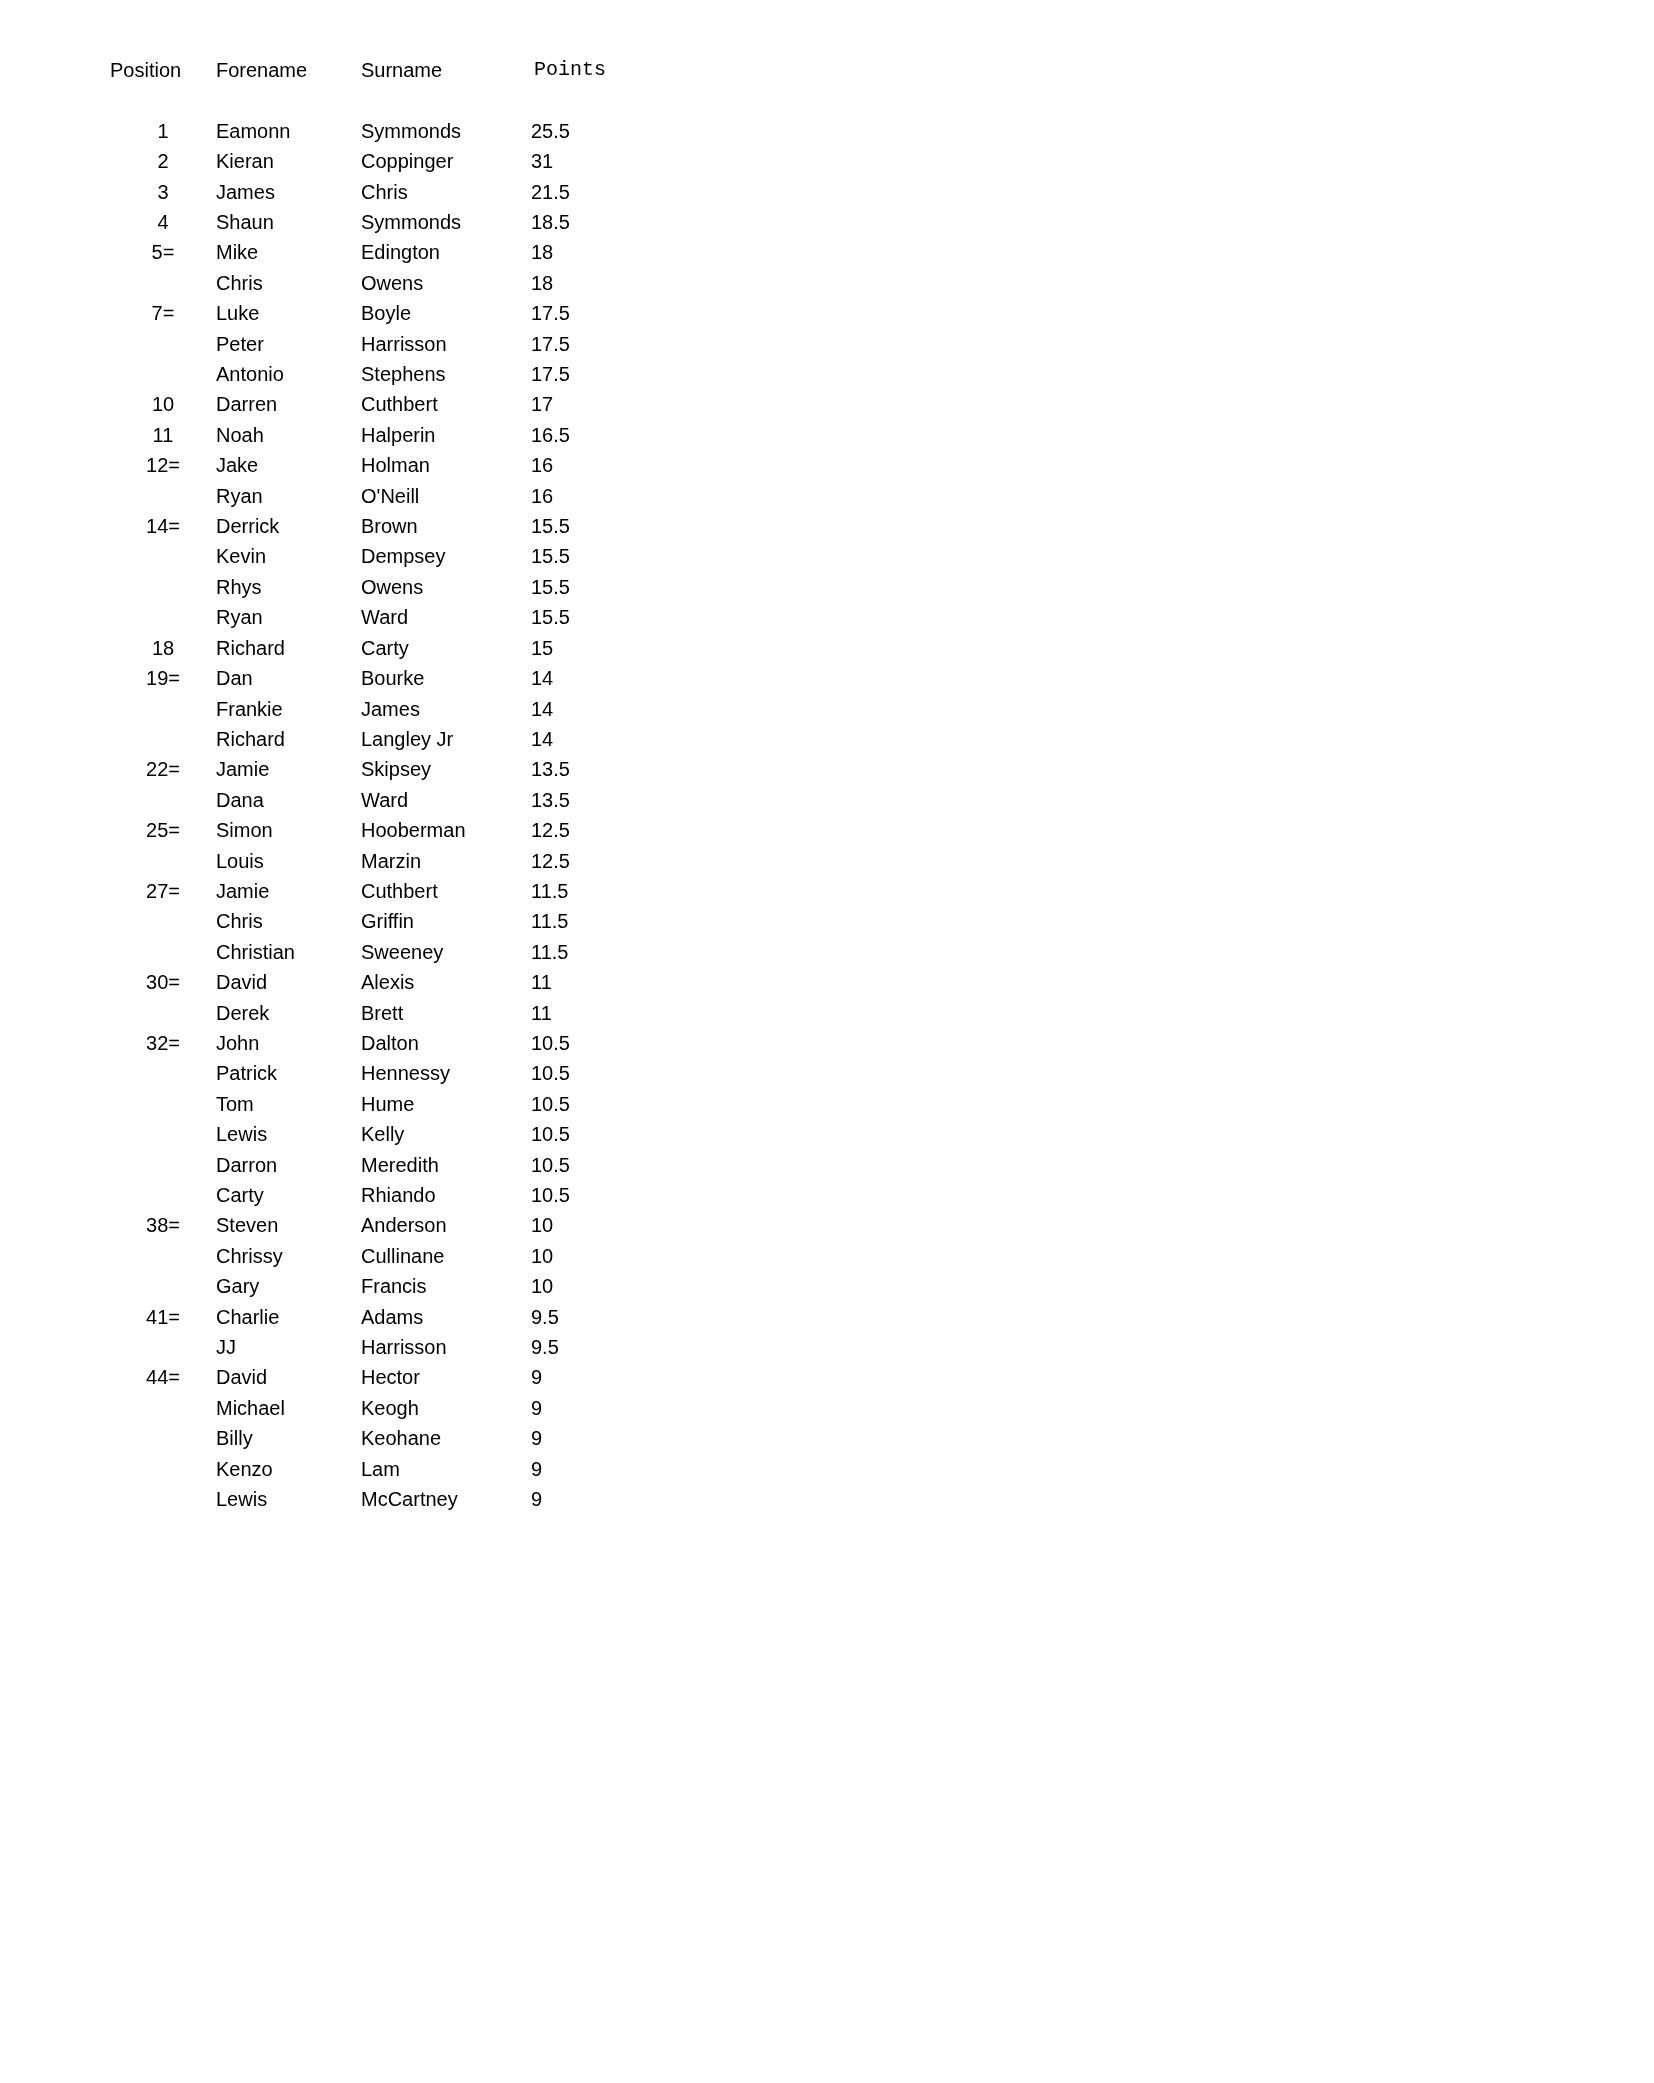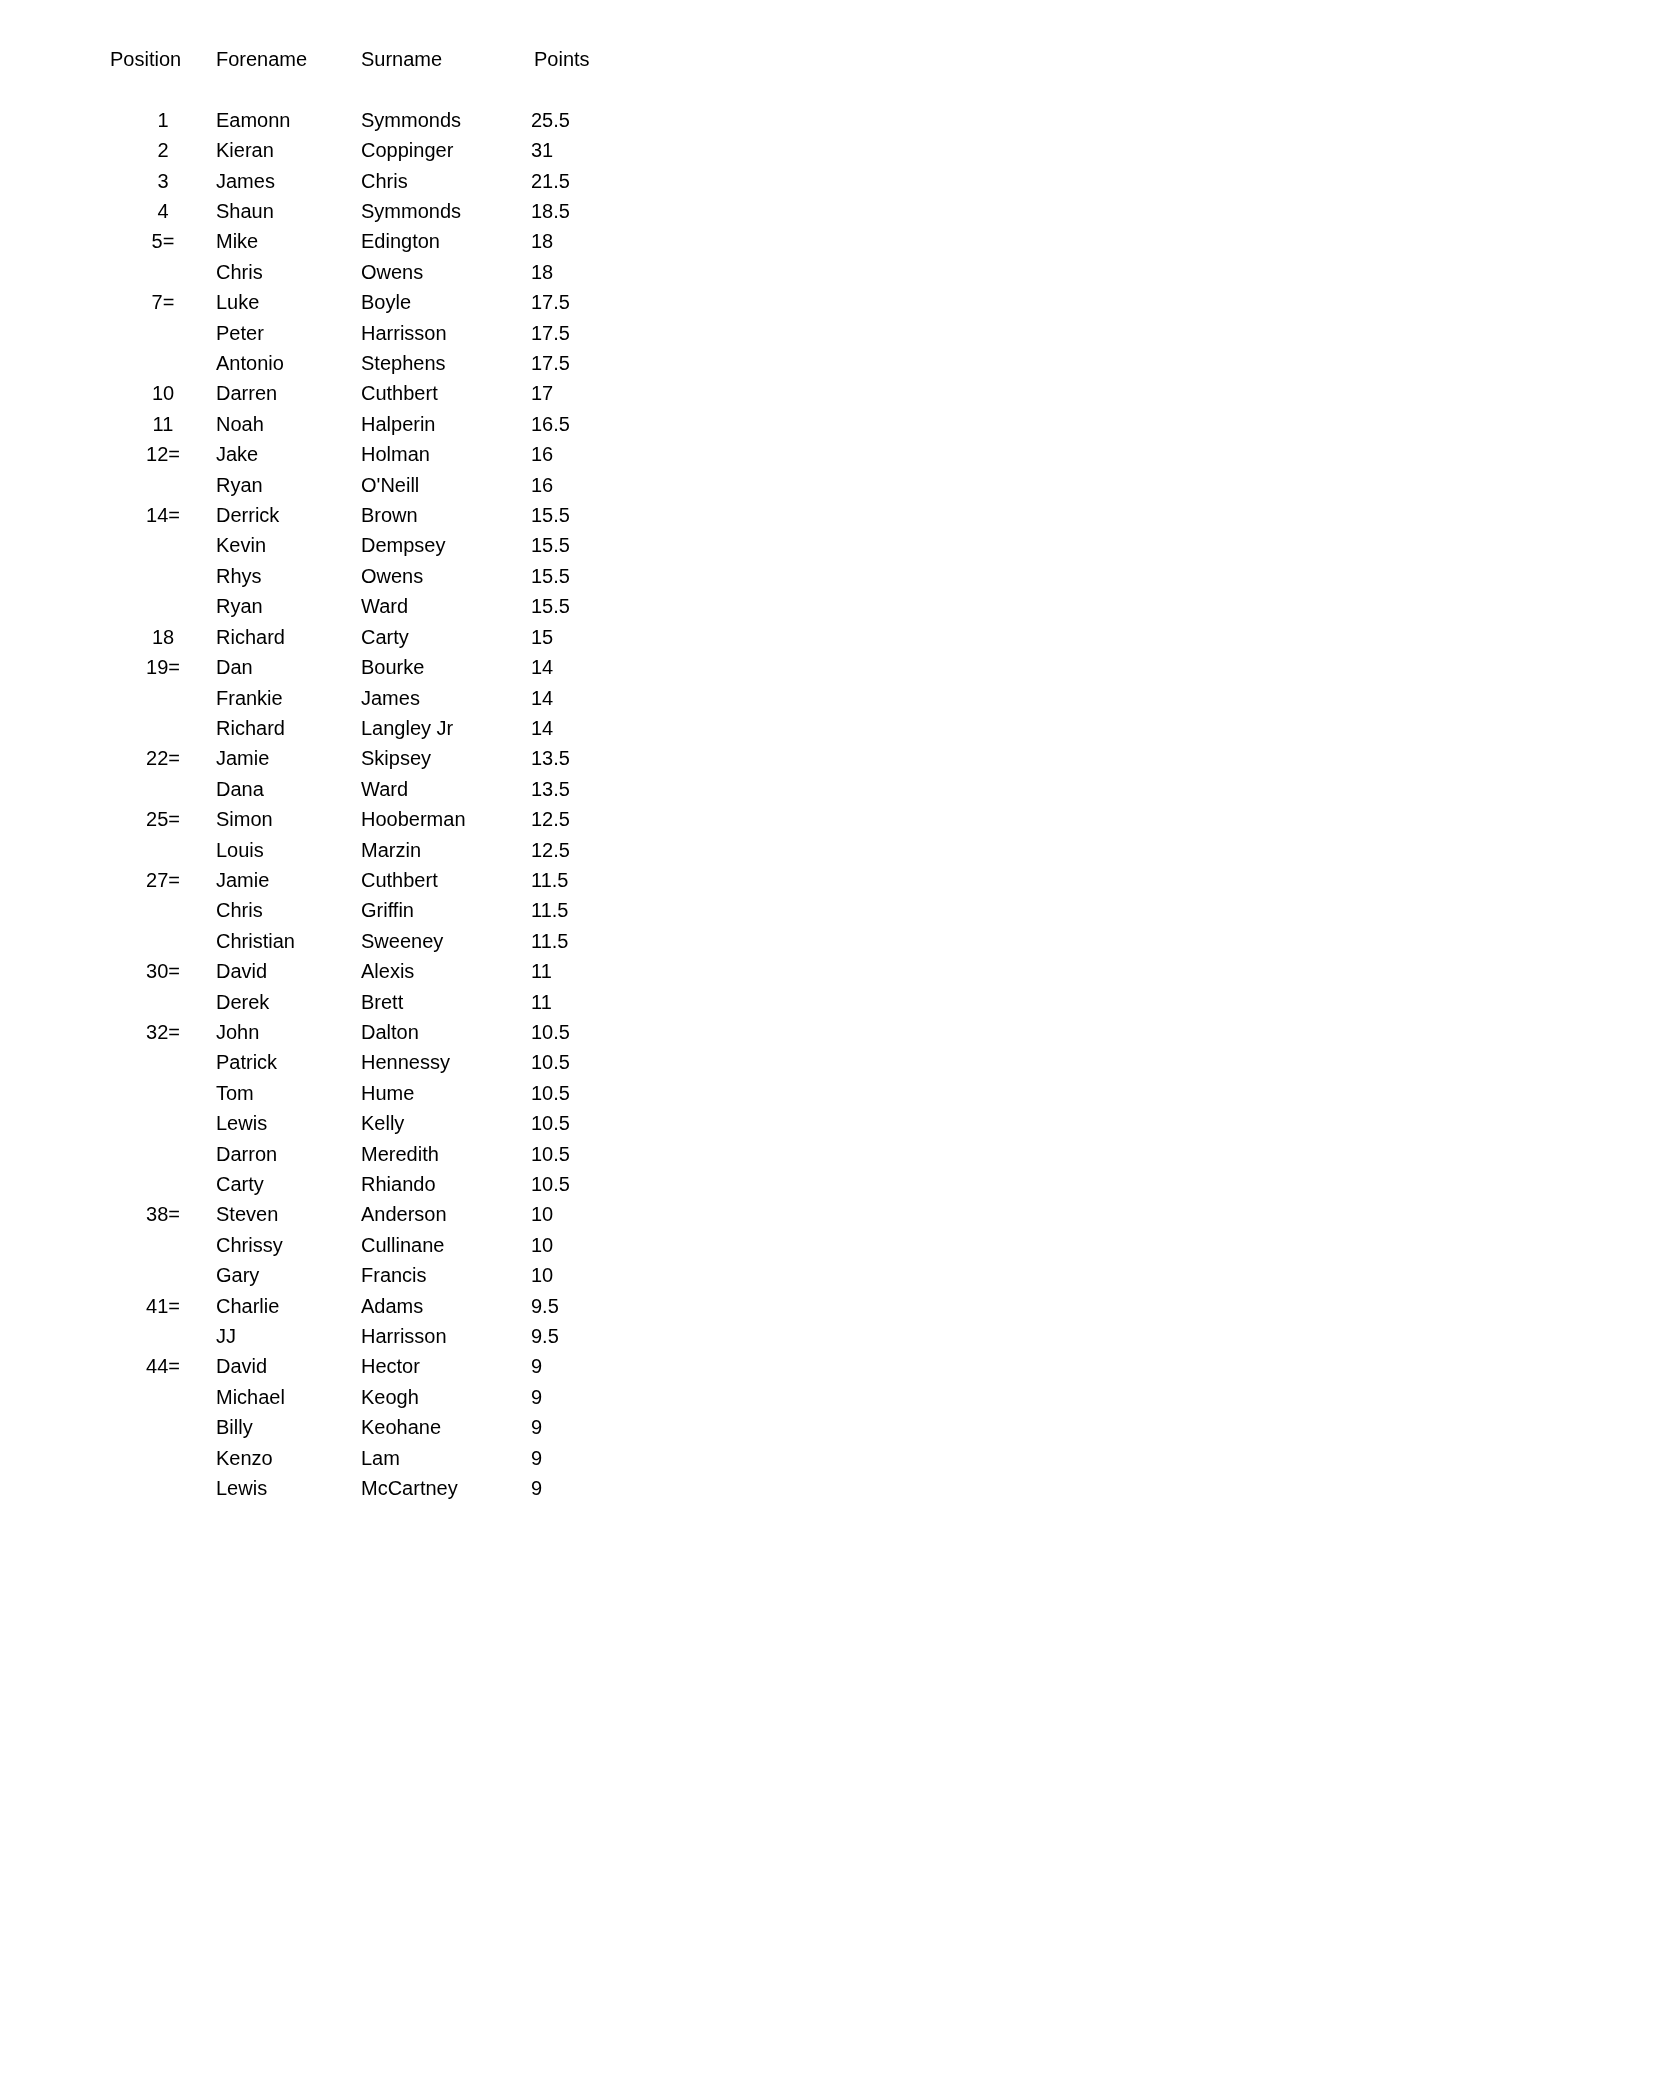--- a/index.html
+++ b/index.html
@@ -13,20 +13,21 @@
     font-family: "Liberation Sans", sans-serif;
     color: #000000;
     overflow: hidden;
   }
   .sheet {
     padding: 44px 0 0 110px;
   }
   table {
     border-collapse: collapse;
     table-layout: fixed;
+    margin-top: 11px;
   }
   th, td {
     padding: 0;
     font-size: 20px;
     font-weight: 400;
     line-height: 30.4px;
     height: 30.4px;
     white-space: nowrap;
     vertical-align: middle;
   }
@@ -34,21 +35,21 @@
     padding-bottom: 30.4px; 
     text-align: left;
   }
   .col-pos      { width: 106px; }
   .col-forename { width: 145px; }
   .col-surname  { width: 170px; }
   .col-points   { width: 100px; }
   td.pos    { text-align: center; }
   td.name   { text-align: left; }
   td.points { text-align: left; }
-  th.points { text-align: left; padding-left: 3px; }
+  th.points { text-align: left; padding-left: 3px; font-family: Liberation Mono, monospace; }
 </style>
 </head>
 <body>
 
 <div class="sheet">
   <table>
     <colgroup>
       <col class="col-pos">
       <col class="col-forename">
       <col class="col-surname">

